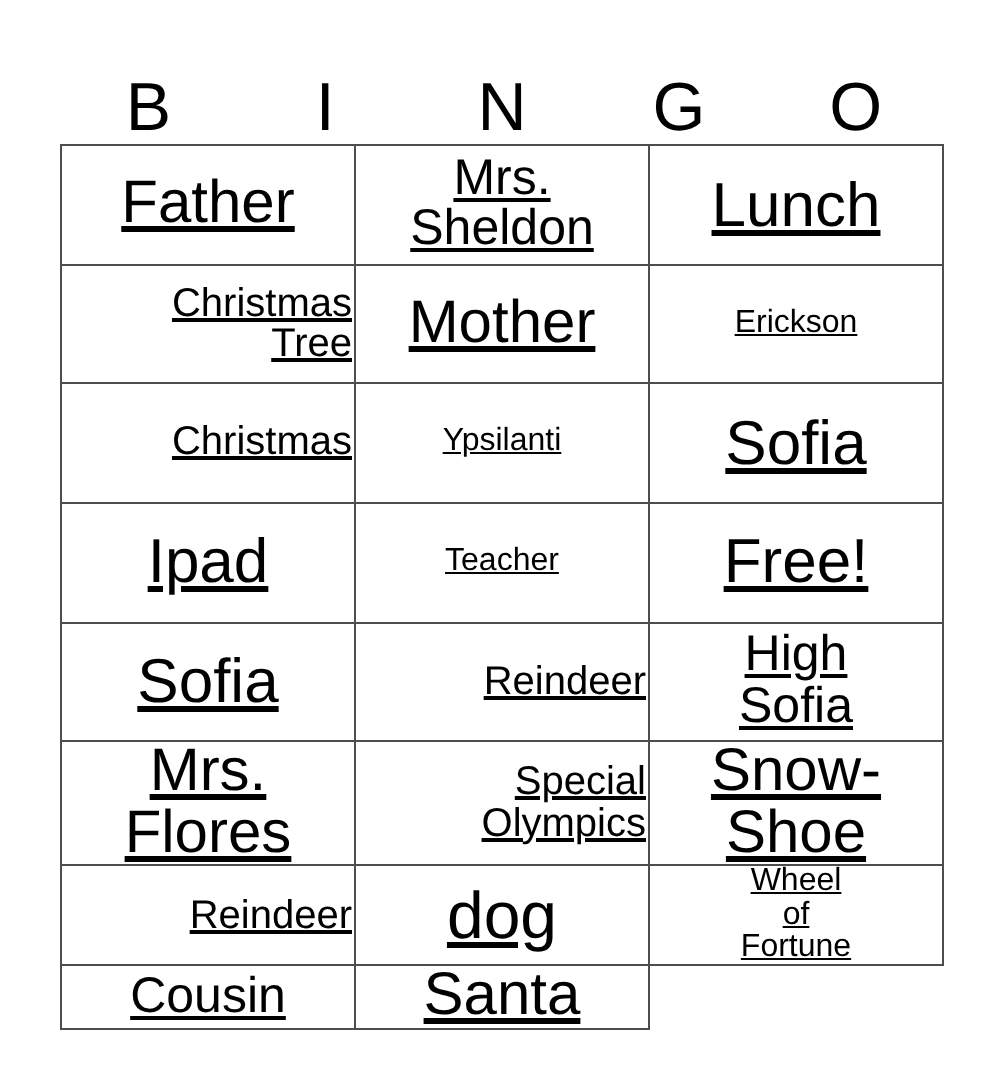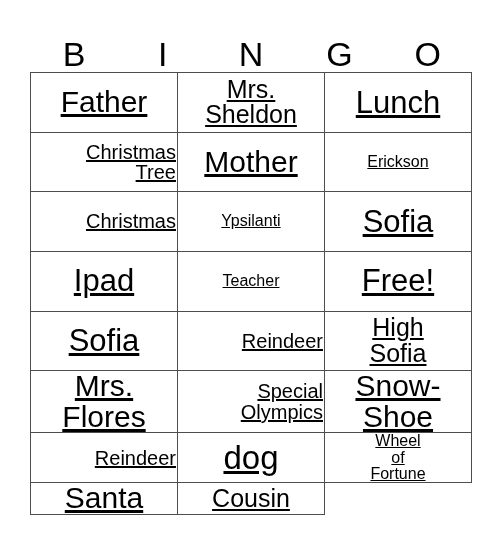--- a/index.html
+++ b/index.html
@@ -173,21 +173,21 @@
         <span class="cell-text">Reindeer</span>
       </div>
     <div class="cell fs-xxl">
         <span class="cell-text">dog</span>
       </div>
     <div class="cell fs-sm">
         <span class="cell-text">Wheel
 of
 Fortune</span>
       </div>
+    <div class="cell fs-md">
+        <span class="cell-text">Cousin</span>
+      </div>
     <div class="cell fs-lg">
         <span class="cell-text">Santa</span>
-      </div>
-    <div class="cell fs-md">
-        <span class="cell-text">Cousin</span>
       </div>
 
   </div>
 </div>
 
 </body></html>

